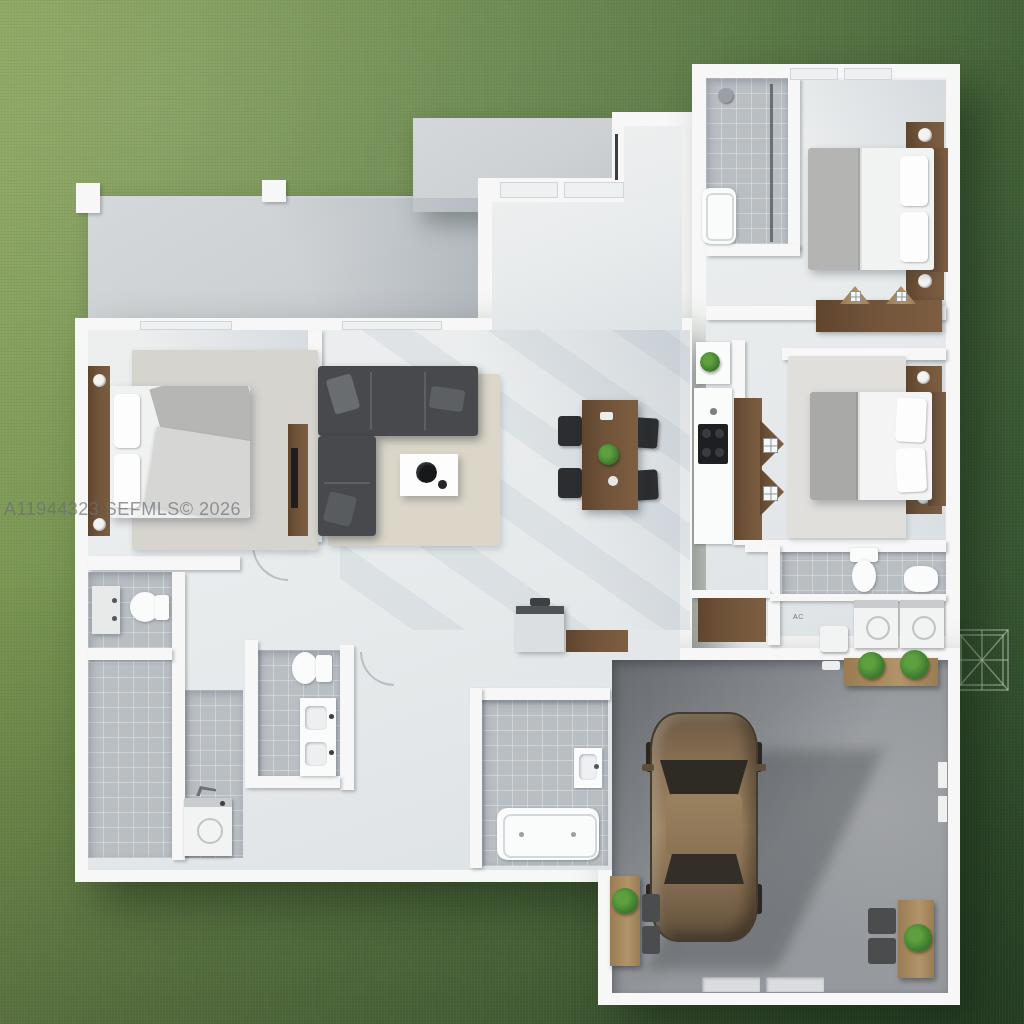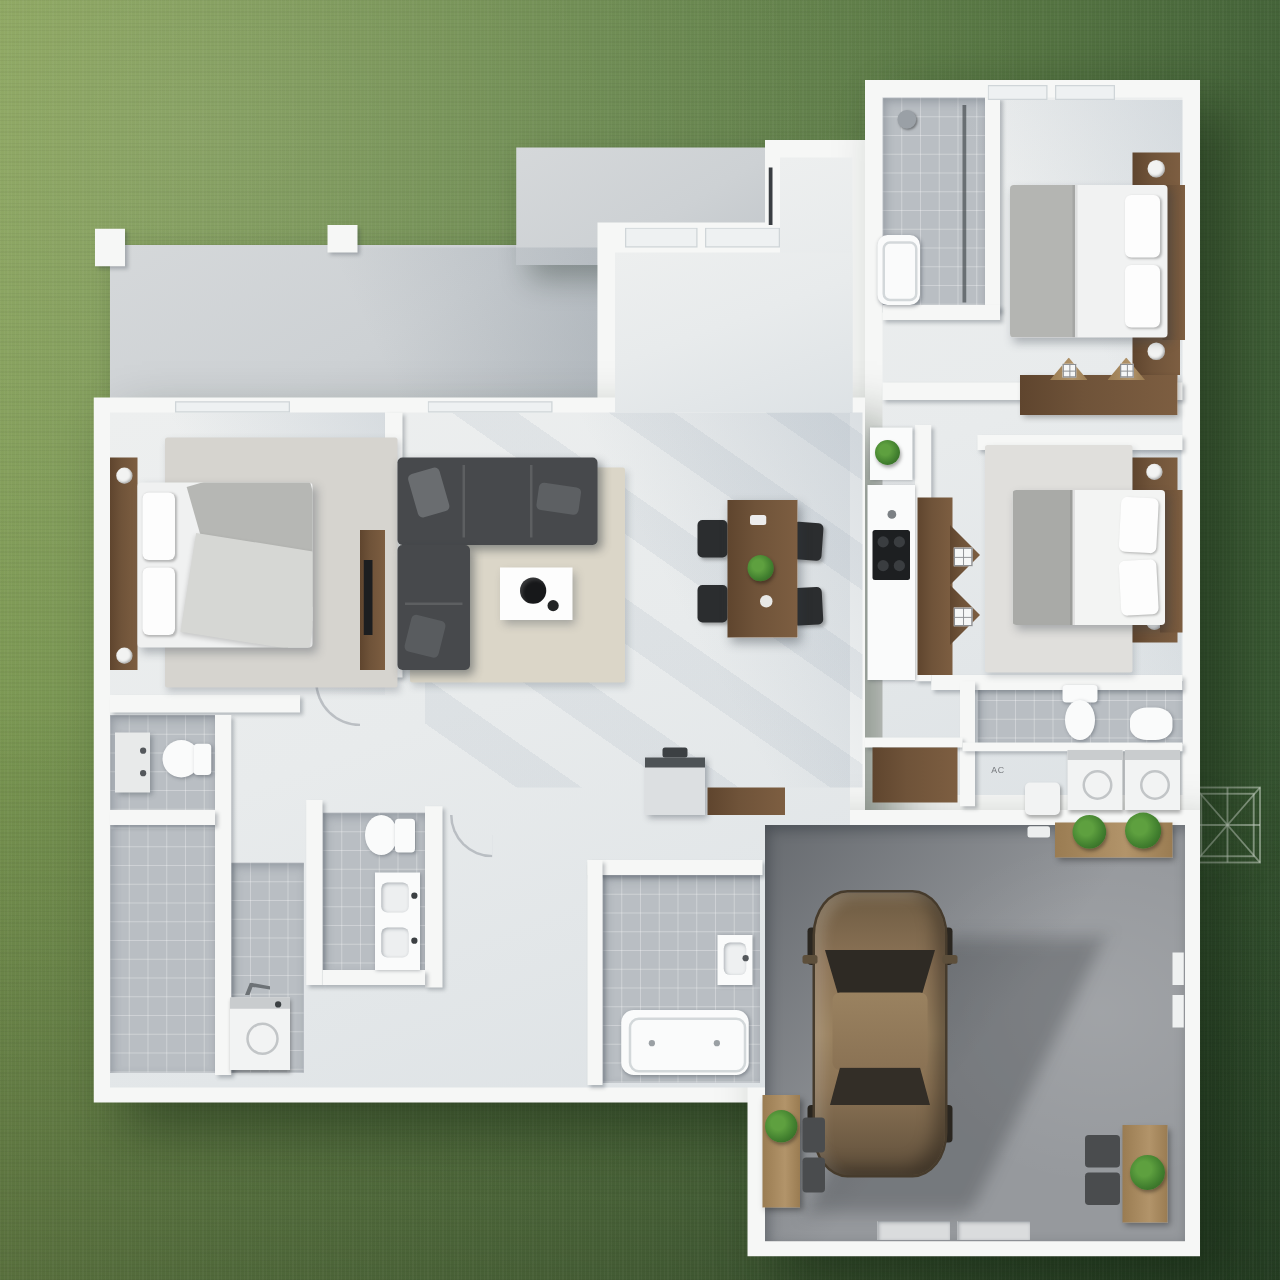--- a/index.html
+++ b/index.html
@@ -307,13 +307,14 @@
   <div class="a woodl" style="left:898px;top:900px;width:36px;height:78px;box-shadow:2px 3px 5px rgba(0,0,0,0.35);"></div>
   <div class="a plant" style="left:904px;top:924px;width:28px;height:28px;"></div>
   <div class="a" style="left:868px;top:908px;width:28px;height:26px;background:#4a4c4e;border-radius:3px;"></div>
   <div class="a" style="left:868px;top:938px;width:28px;height:26px;background:#4a4c4e;border-radius:3px;"></div>
 
   <div class="a" style="left:702px;top:977px;width:58px;height:15px;background:#dadcdd;box-shadow:inset 1px 1px 3px rgba(60,70,80,0.4);"></div>
   <div class="a" style="left:766px;top:977px;width:58px;height:15px;background:#dadcdd;box-shadow:inset 1px 1px 3px rgba(60,70,80,0.4);"></div>
   <div class="a" style="left:938px;top:762px;width:9px;height:26px;background:#eff1f1;"></div>
   <div class="a" style="left:938px;top:796px;width:9px;height:26px;background:#eff1f1;"></div>
 
+  <div class="a" id="watermark">A11944323 SEFMLS© 2026</div>
 </div>
 
 </body></html>

